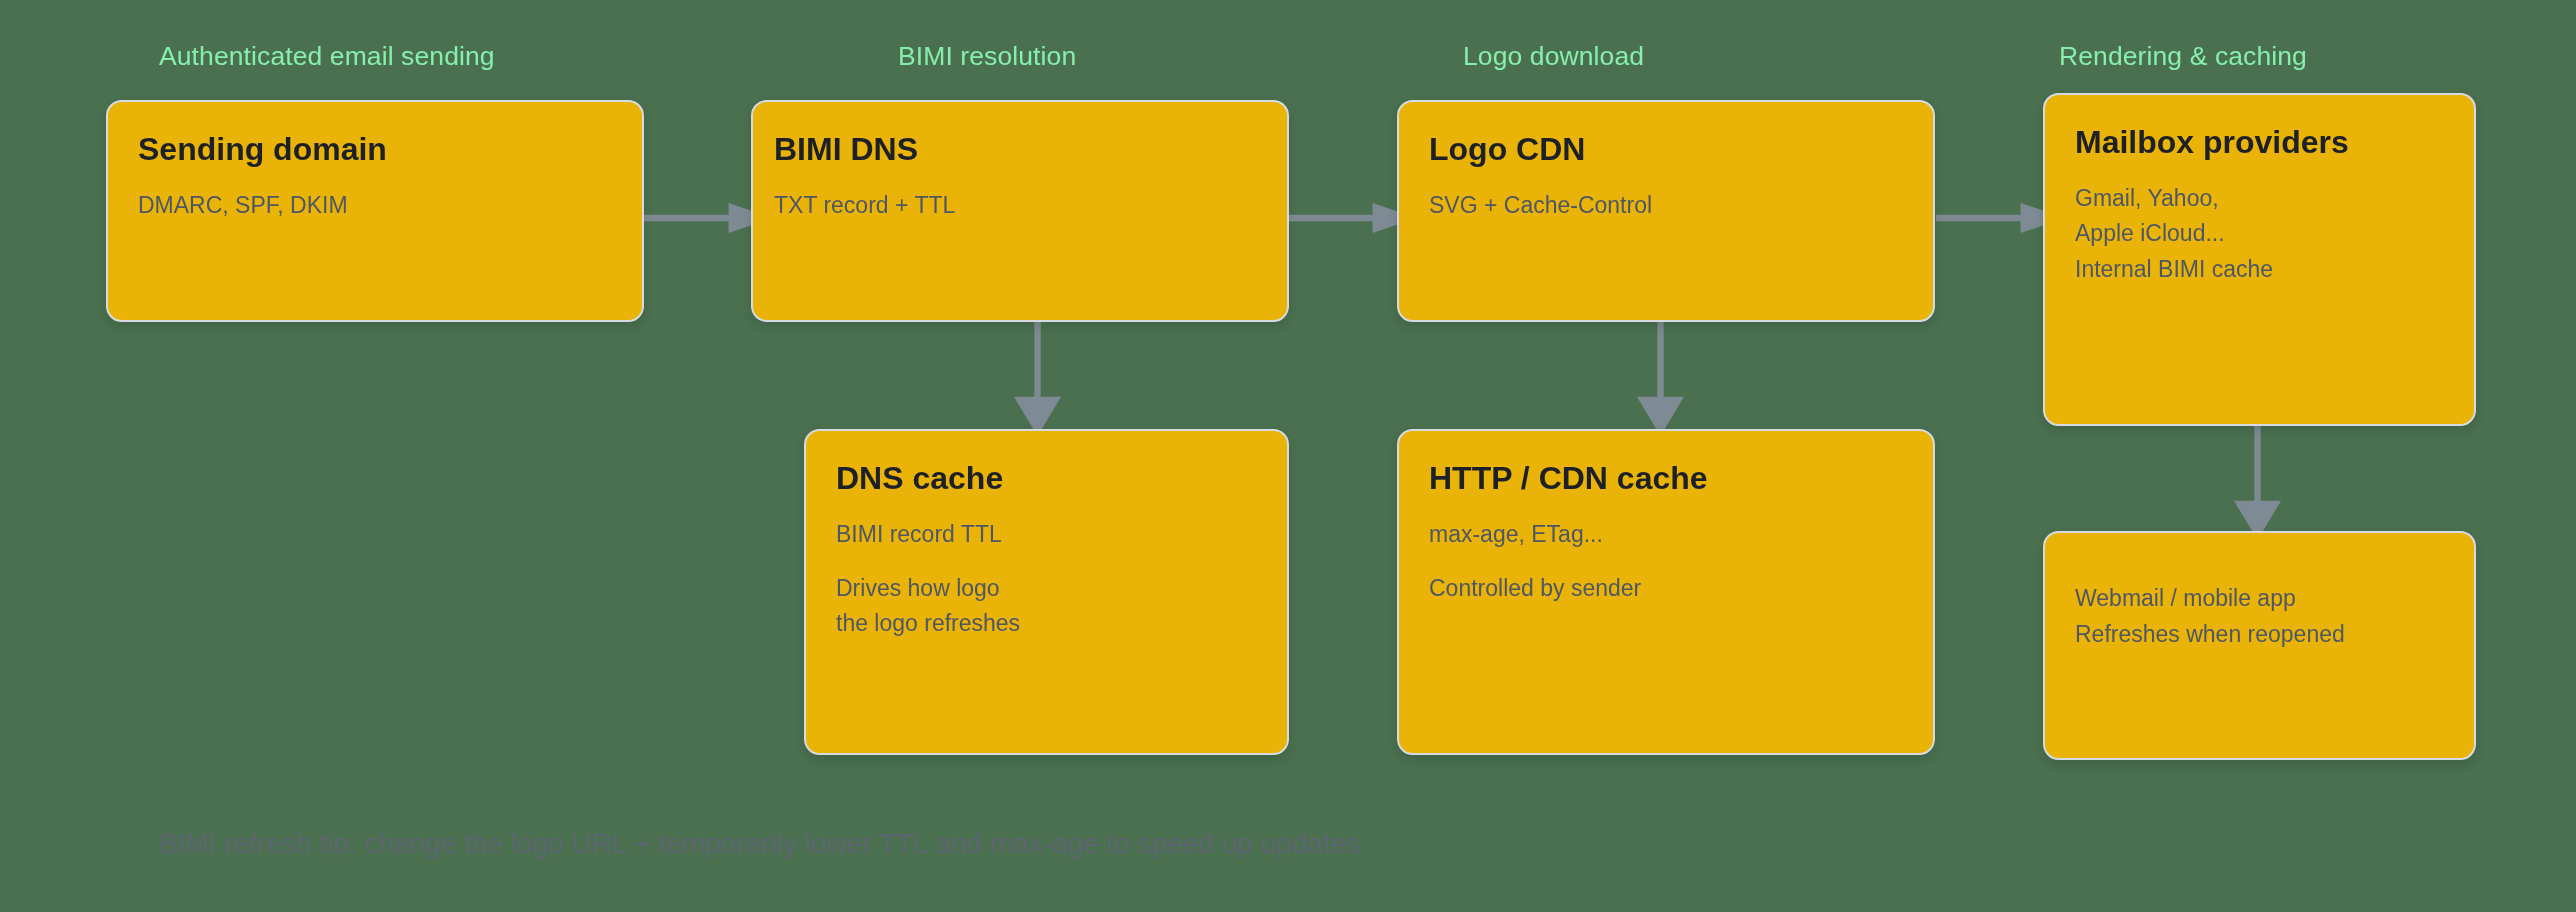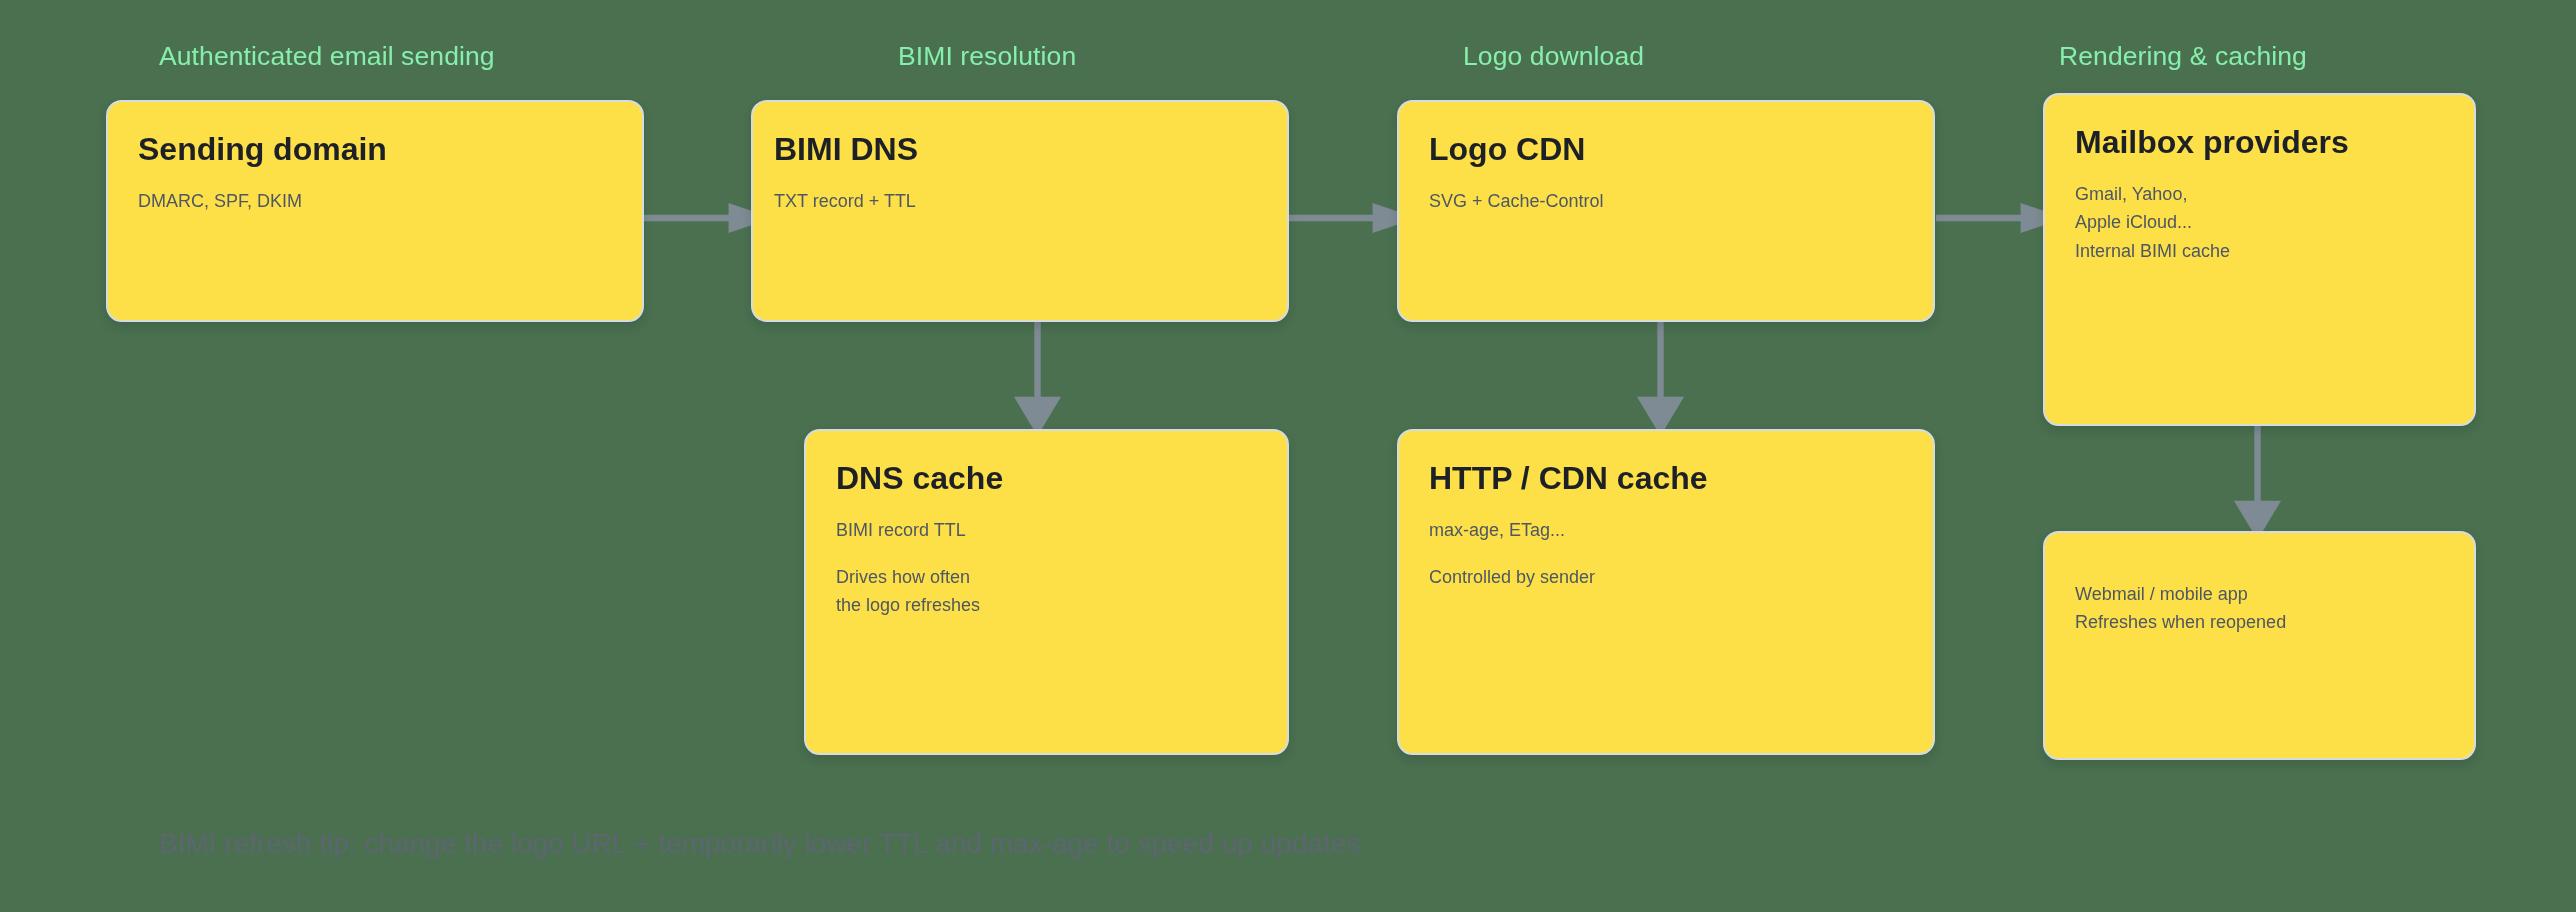--- a/index.html
+++ b/index.html
@@ -27,40 +27,40 @@
     font-weight: 400;
     color: #86efac;
     letter-spacing: 0.1px;
     white-space: nowrap;
     line-height: 1;
   }
 
   
   .card {
     position: absolute;
-    background: #fde047;
+    background: #eab308;
     border: 2.1px solid #d6dbe1;
     border-radius: 15.7px;
     box-sizing: border-box;
     box-shadow: 0 4.3px 10px rgba(20, 35, 25, 0.16);
     padding: 29px 30px 24px 30px;
   }
   .card-title {
     font-size: 32px;
     font-weight: 700;
     color: #1d2127;
     line-height: 1.18;
     white-space: nowrap;
     margin: 0;
   }
   .card-lines {
     margin-top: 20px;
   }
   .card-line {
-    font-size: 18px;
+    font-size: 23px;
     font-weight: 400;
     color: #4e5764;
     line-height: 1.42;
     white-space: nowrap;
     margin: 0;
   }
   .card-line + .card-line {
     margin-top: 2.9px;
   }
   .card-line.gap {
@@ -169,21 +169,21 @@
       <div class="card-line">Gmail, Yahoo,</div>
       <div class="card-line">Apple iCloud...</div>
       <div class="card-line">Internal BIMI cache</div>
     </div>
   </div>
 
   <div class="card" style="left:804px; top:429px; width:485px; height:326px;">
     <div class="card-title">DNS cache</div>
     <div class="card-lines">
       <div class="card-line">BIMI record TTL</div>
-      <div class="card-line gap">Drives how often</div>
+      <div class="card-line gap">Drives how logo</div>
       <div class="card-line">the logo refreshes</div>
     </div>
   </div>
 
   <div class="card" style="left:1397px; top:429px; width:538px; height:326px;">
     <div class="card-title">HTTP / CDN cache</div>
     <div class="card-lines">
       <div class="card-line">max-age, ETag...</div>
       <div class="card-line gap">Controlled by sender</div>
     </div>

